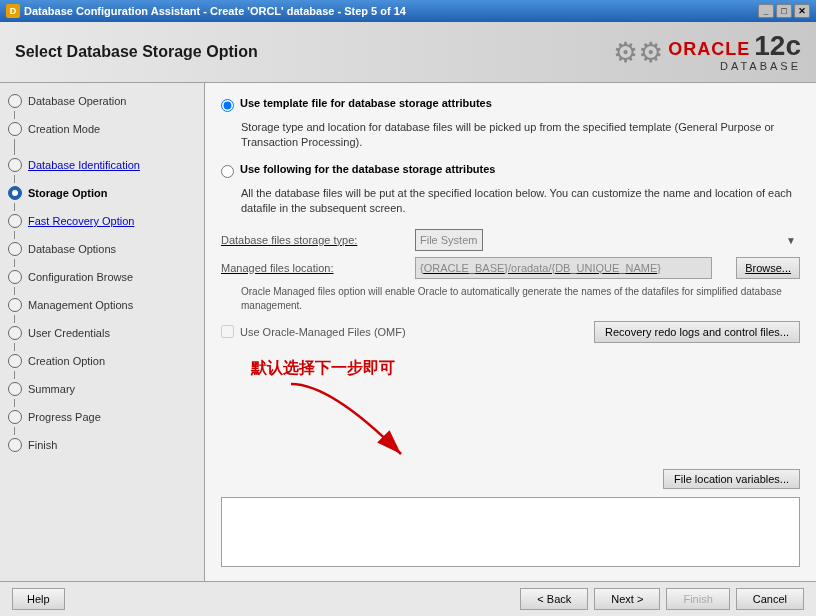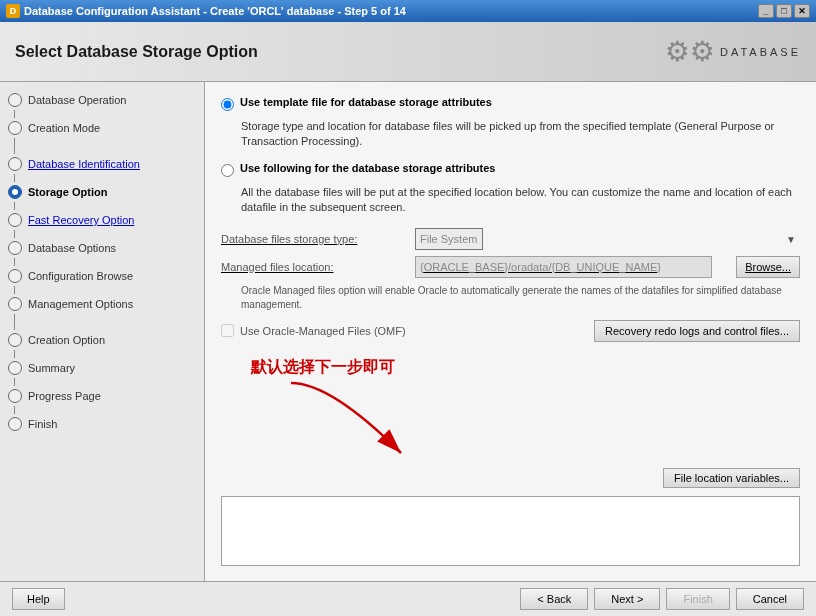--- a/index.html
+++ b/index.html
@@ -256,20 +256,24 @@
   </div>
 </div>
 
 <div class="main-window">
 
   <div class="header">
     <div class="header-title">Select Database Storage Option</div>
     <div class="oracle-logo-right">
       <div class="gear-icon">⚙⚙</div>
       <div class="oracle-logo">
+        <div style="display:flex;align-items:baseline;gap:4px;">
+          <span class="oracle-text">ORACLE</span>
+          <span class="oracle-version">12c</span>
+        </div>
         <span class="oracle-sub">DATABASE</span>
       </div>
     </div>
   </div>
 
   <div class="content-area">
 
     <div class="sidebar">
 
       <div class="sidebar-item">
@@ -306,20 +310,24 @@
       <div class="sidebar-item">
         <div class="step-circle"></div>
         <span class="item-label">Configuration Browse</span>
       </div>
       <div class="step-line"></div>
       <div class="sidebar-item">
         <div class="step-circle"></div>
         <span class="item-label">Management Options</span>
       </div>
       <div class="step-line"></div>
+      <div class="sidebar-item">
+        <div class="step-circle"></div>
+        <span class="item-label">User Credentials</span>
+      </div>
       <div class="step-line"></div>
       <div class="sidebar-item">
         <div class="step-circle"></div>
         <span class="item-label">Creation Option</span>
       </div>
       <div class="step-line"></div>
       <div class="sidebar-item">
         <div class="step-circle"></div>
         <span class="item-label">Summary</span>
       </div>

